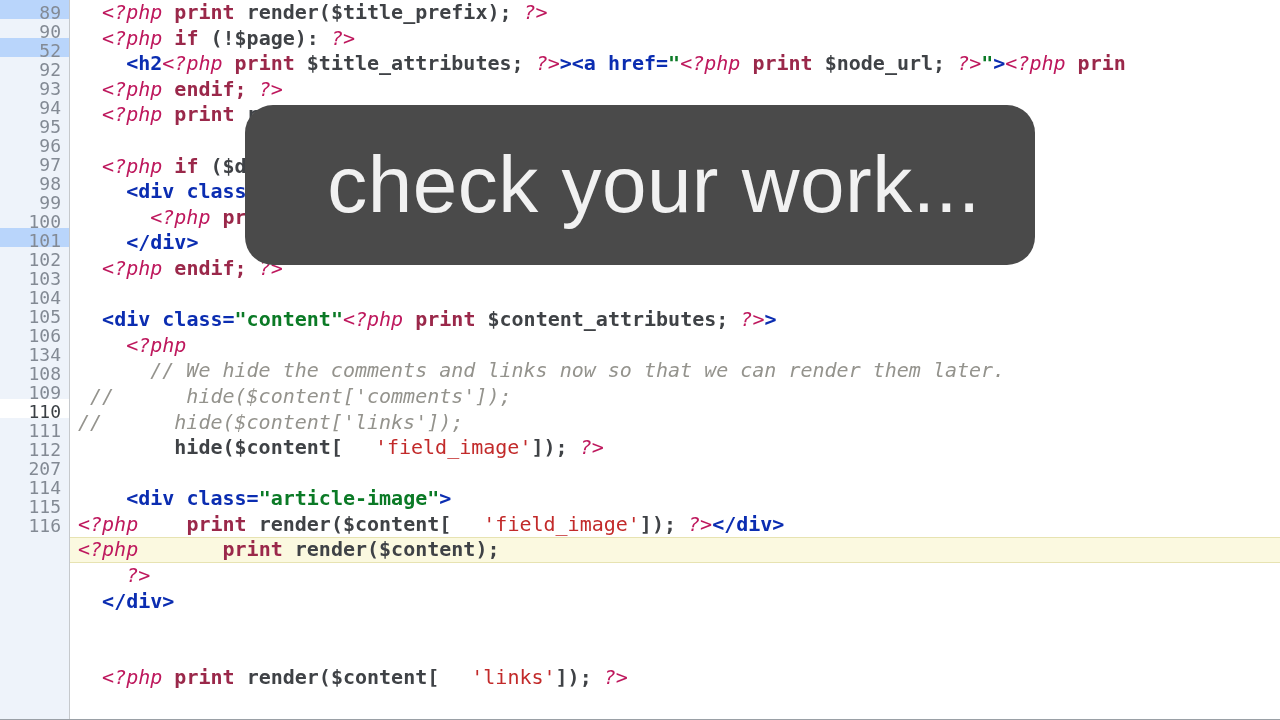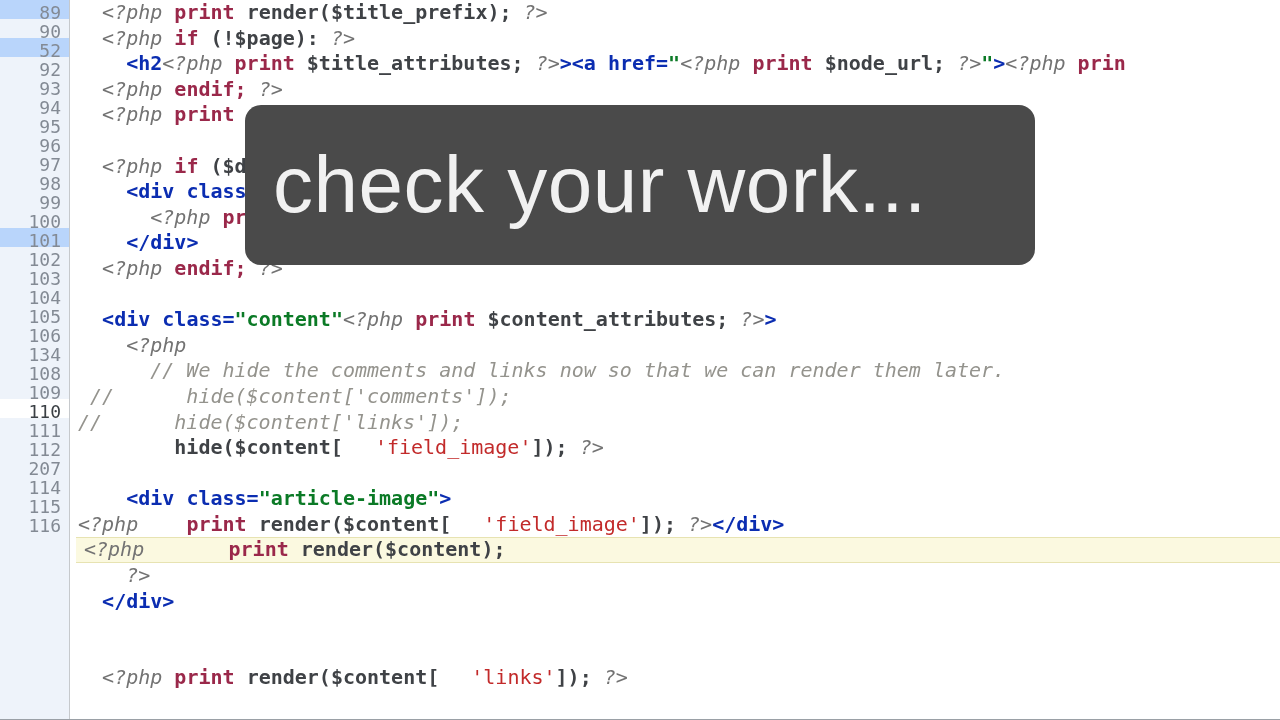--- a/index.html
+++ b/index.html
@@ -56,51 +56,51 @@
   }
   .code .row {
     height: 25.6px;
     line-height: 25.6px;
     padding-left: 8px;
     box-sizing: border-box;
   }
   .code .row.current {
     background: #fbf9e0;
     box-shadow: inset 0 1px 0 #e7e3b2, inset 0 -1px 0 #e7e3b2;
-    margin-left: 6px;
   }
 
   
   .tag { color: #0b2db1; font-weight: bold; }          
   .attr { color: #0b2db1; font-weight: bold; }
   .str { color: #0b7a26; font-weight: bold; }          
   .php-key { color: #9a284a; font-weight: bold; }      
   .php-var { color: #3f4246; font-weight: bold; }      
-  .php-del { color: #737373; font-style: italic; }     
+  .php-del { color: #be185d; font-style: italic; }     
   .php-str { color: #c22a2a; margin-left: 32px; }                         
   .cmt { color: #94938d; font-style: italic; }         
   .txt { color: #3f4246; }
 
   .overlay {
     position: absolute;
     left: 245px;
     top: 105px;
     width: 790px;
     height: 160px;
     background: #4a4a4a;
-    border-radius: 16px;
+    border-radius: 28px;
     display: flex;
     align-items: center;
     padding-left: 28px;
     box-sizing: border-box;
     color: #f1f1f1;
     font-family: "Helvetica Neue", "Arial", sans-serif;
     font-size: 80px;
     font-weight: 300;
     letter-spacing: 0.5px;
+    justify-content: center;
   }
 </style>
 </head>
 <body>
 
 <div class="editor">
   <div class="gutter" id="gutter">
       <div class="ln mark">89</div>
       <div class="ln">90</div>
       <div class="ln mark">52</div>

